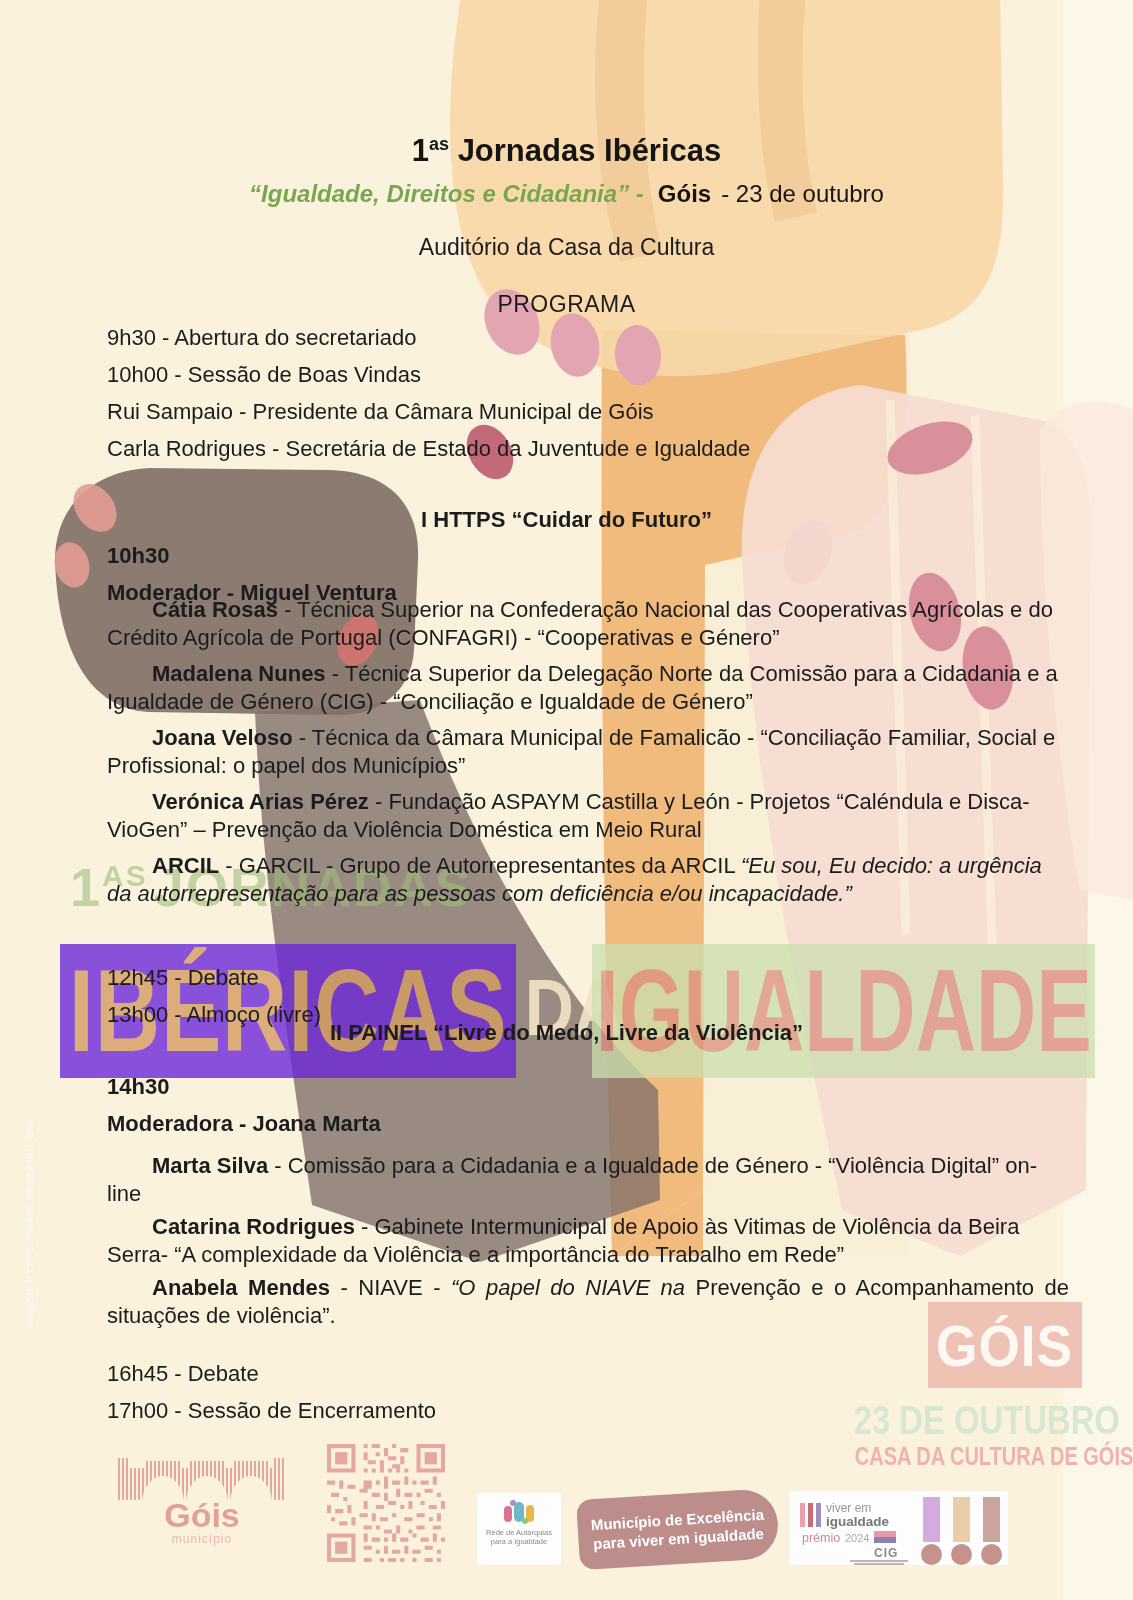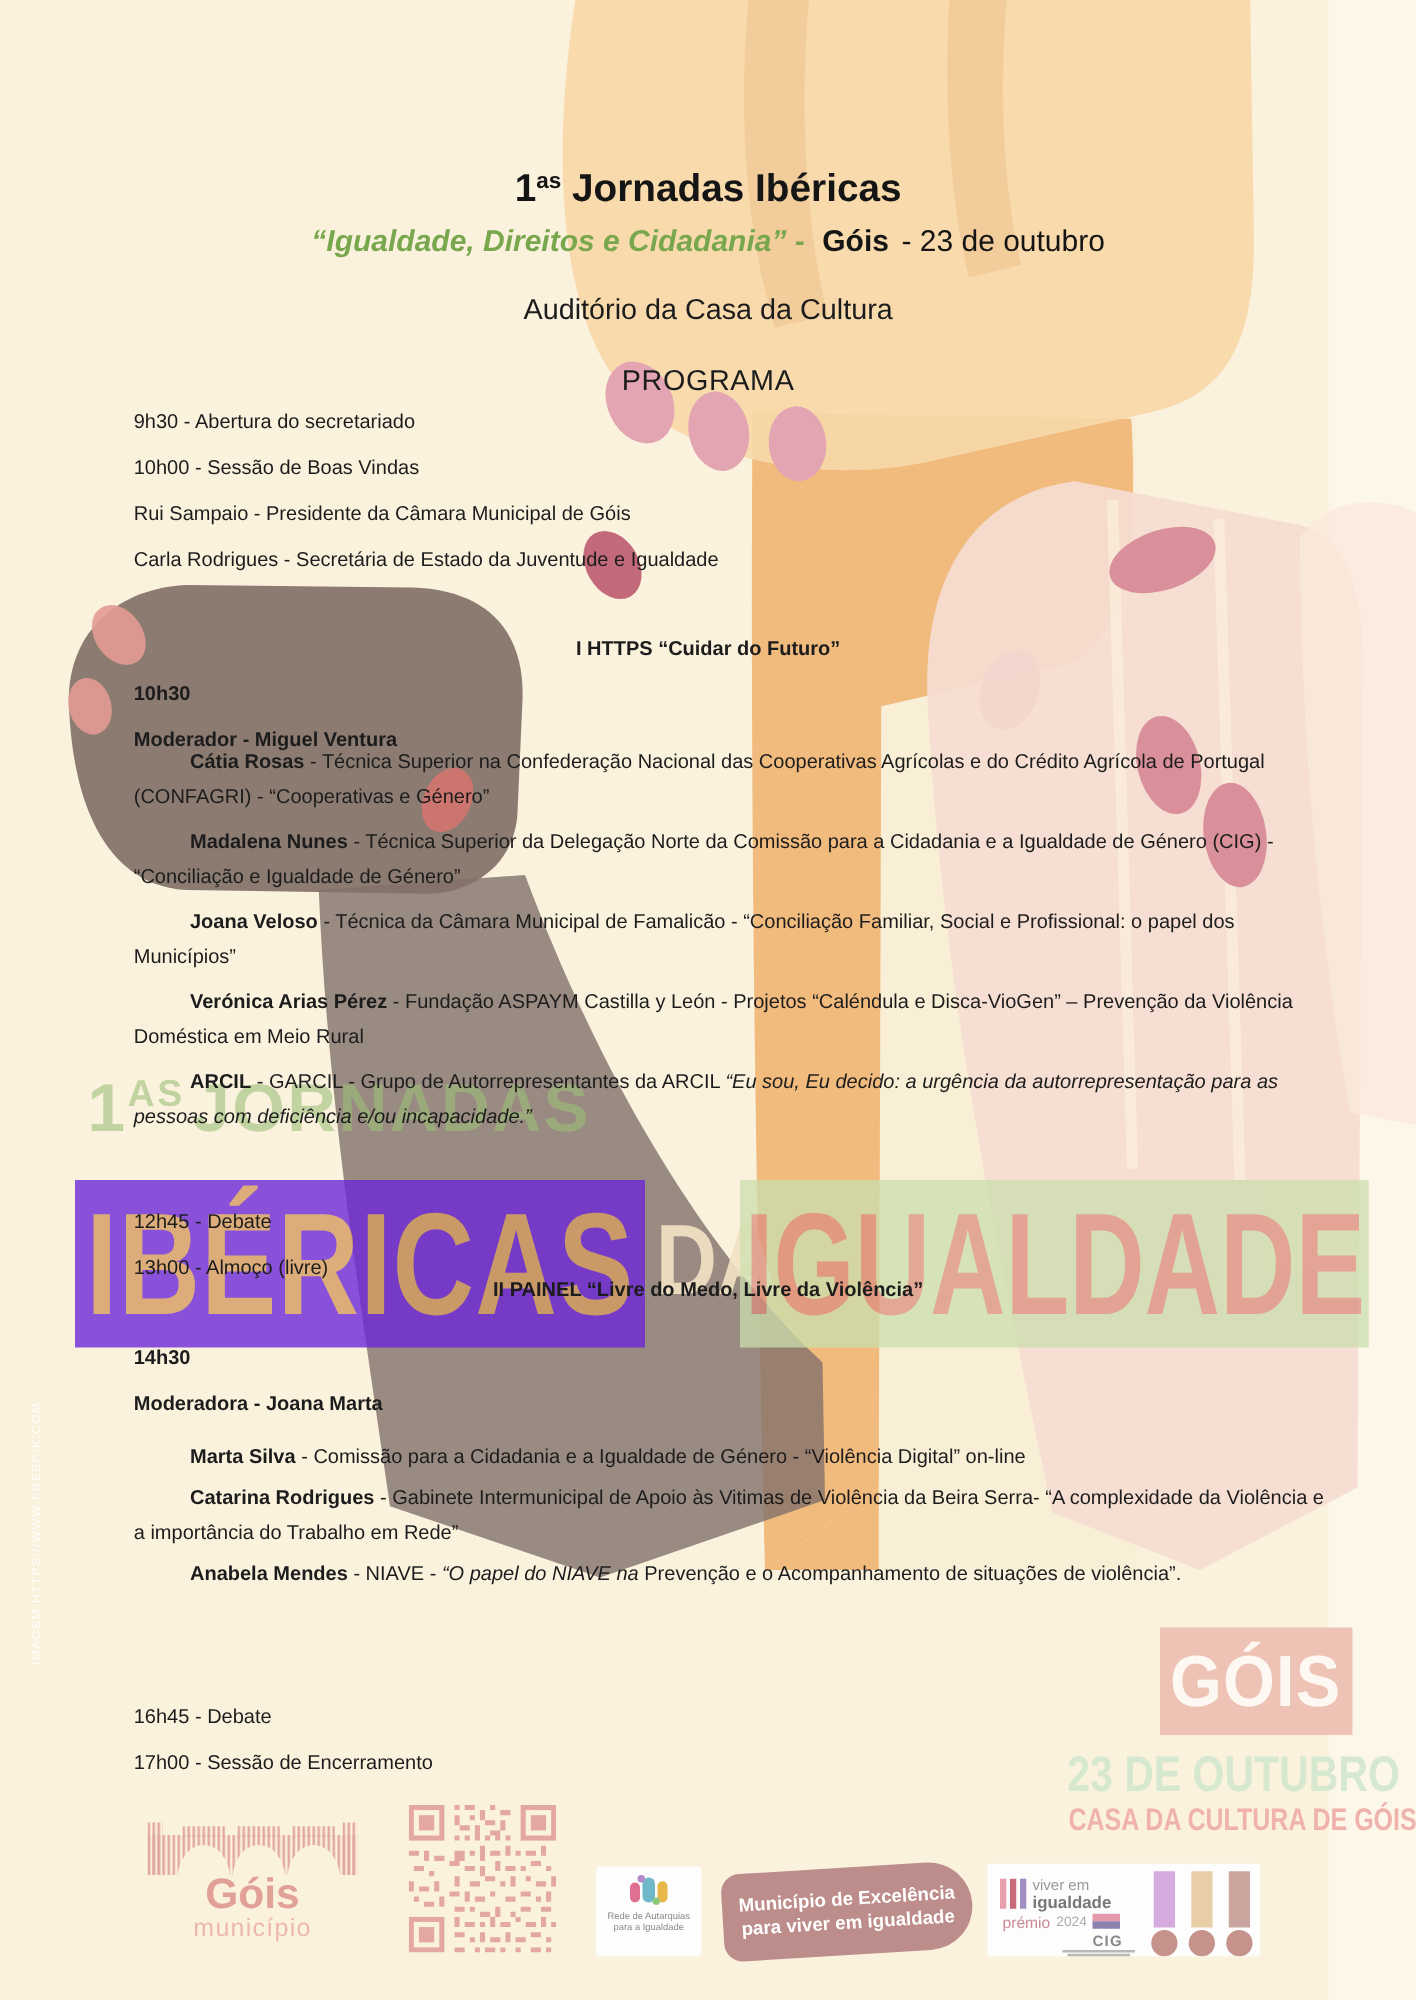--- a/index.html
+++ b/index.html
@@ -24,21 +24,21 @@
   .hdr{position:absolute;left:0;width:100%;text-align:center;z-index:2;}
   .title{top:112px;font-size:31px;font-weight:bold;color:#151515;}
   .title .sup{font-size:18px;position:relative;top:-11px;}
   .subtitle{top:180px;font-size:24px;}
   .subtitle .quote{color:#79a74e;font-style:italic;font-weight:bold;}
   .subtitle .place{font-weight:bold;color:#151515;margin:0 10px 0 14px;}
   .subtitle .date{color:#151515;}
   .venue{top:234px;font-size:23px;}
   .programa{top:291px;font-size:23px;letter-spacing:.5px;}
   
-  .blk{position:absolute;z-index:2;font-size:16px;}
+  .blk{position:absolute;z-index:2;font-size:22px;}
   .list{left:107px;}
   .list div{line-height:20px;margin-bottom:17px;}
   .morning{top:328px;}
   .midday{top:968px;}
   .closing{top:1364px;}
   .center-head{left:0;width:100%;text-align:center;font-weight:bold;line-height:20px;}
   .h1{top:510px;}
   .h2{top:1023px;}
   .bold-line{left:107px;font-weight:bold;line-height:20px;}
   .t1{top:546px;}.m1{top:583px;}
@@ -47,21 +47,21 @@
   .sp1{top:596px;}
   .sp2{top:1152px;}
   .speakers p{margin:0 0 8px 0;line-height:28px;text-indent:45px;}
   .sp2 p{margin-bottom:5px;}
   .speakers p.justify{text-align:justify;}
   
   .credit{position:absolute;left:24px;top:1332px;transform:rotate(-90deg);transform-origin:0 0;font-size:9.5px;color:#ffffff;opacity:.85;letter-spacing:1.2px;white-space:nowrap;z-index:2;}
   
   .ft{position:absolute;z-index:2;}
   .gois-logo-name{left:118px;top:1496px;width:168px;text-align:center;font-size:34px;font-weight:bold;color:#e1a198;}
-  .gois-logo-sub{left:118px;top:1532px;width:168px;text-align:center;font-size:20px;color:#ecb7ae;letter-spacing:1px;}
+  .gois-logo-sub{left:118px;top:1532px;width:168px;text-align:center;font-size:12px;color:#ecb7ae;letter-spacing:1px;}
   .card{position:absolute;background:#fdfdfd;z-index:2;}
   .rede-card{left:477px;top:1493px;width:84px;height:72px;border-radius:3px;text-align:center;}
   .rede-logo{margin:7px auto 2px;width:34px;height:26px;position:relative;}
   .rede-logo i{position:absolute;border-radius:50%;}
   .rede-text{font-size:7.5px;color:#8a8a8a;line-height:9px;}
   .banner{position:absolute;left:578px;top:1494px;width:200px;height:70px;background:#bd8d8b;border-radius:16px 38px 38px 16px;transform:rotate(-3.5deg);display:flex;flex-direction:column;align-items:center;justify-content:center;z-index:2;}
   .banner div{color:#fff;font-weight:bold;font-size:15px;line-height:19px;white-space:nowrap;}
   .premio-card{left:790px;top:1491px;width:218px;height:74px;}
   .premio-card .el{position:absolute;}
   .pbar{width:5px;height:24px;}

